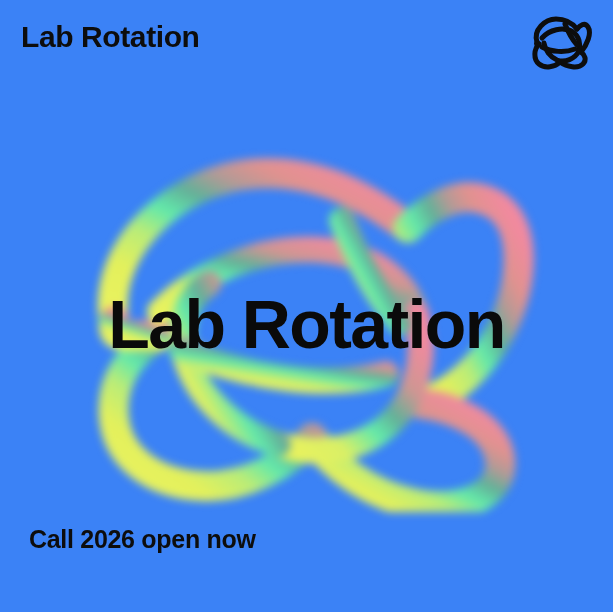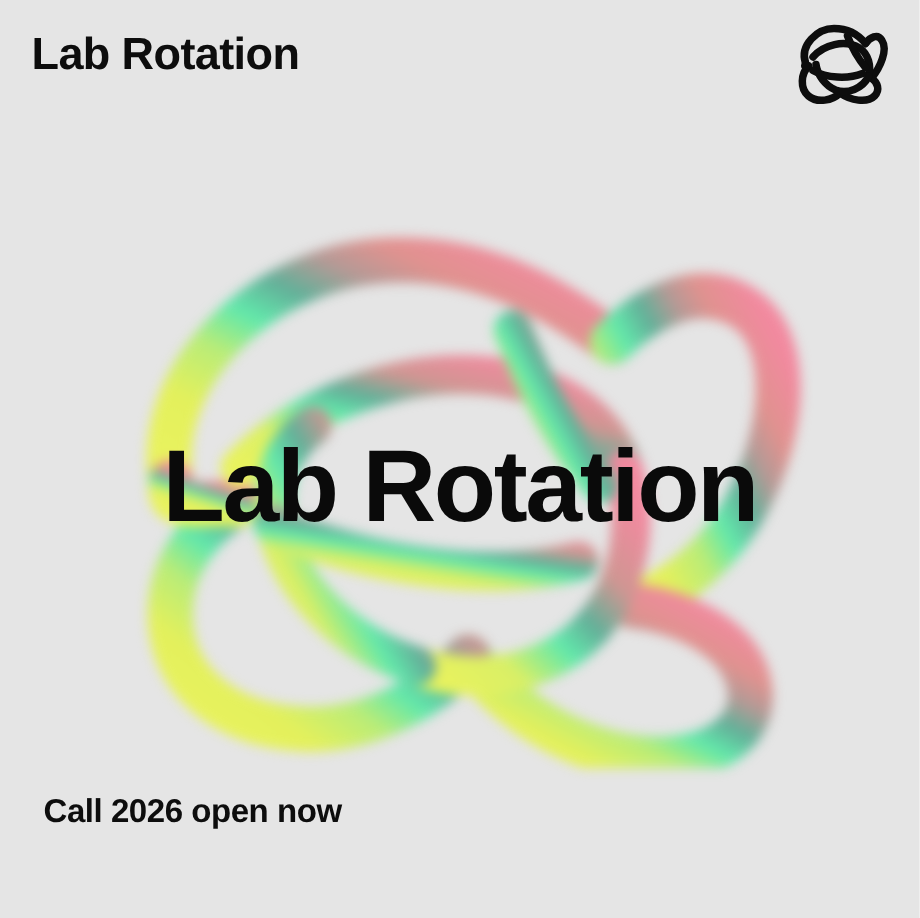--- a/index.html
+++ b/index.html
@@ -9,21 +9,21 @@
   body {
     width: 613px;
     height: 612px;
     overflow: hidden;
     font-family: "Liberation Sans", sans-serif;
   }
   #poster {
     position: relative;
     width: 613px;
     height: 612px;
-    background: #e5e5e5;
+    background: #3b82f6;
     overflow: hidden;
   }
 
   
   #header-bar {
     position: absolute;
     top: 0;
     left: 0;
     width: 613px;
     height: 92px;
@@ -83,21 +83,21 @@
     display: block;
     white-space: nowrap;
   }
 
   
   #footer-note {
     position: absolute;
     left: 29px;
     bottom: 58px;
     z-index: 30;
-    font-size: 22px;
+    font-size: 25px;
     font-weight: bold;
     letter-spacing: -0.3px;
     color: #0d0d0d;
     white-space: nowrap;
   }
 </style>
 </head>
 <body>
 
 <div id="poster">

